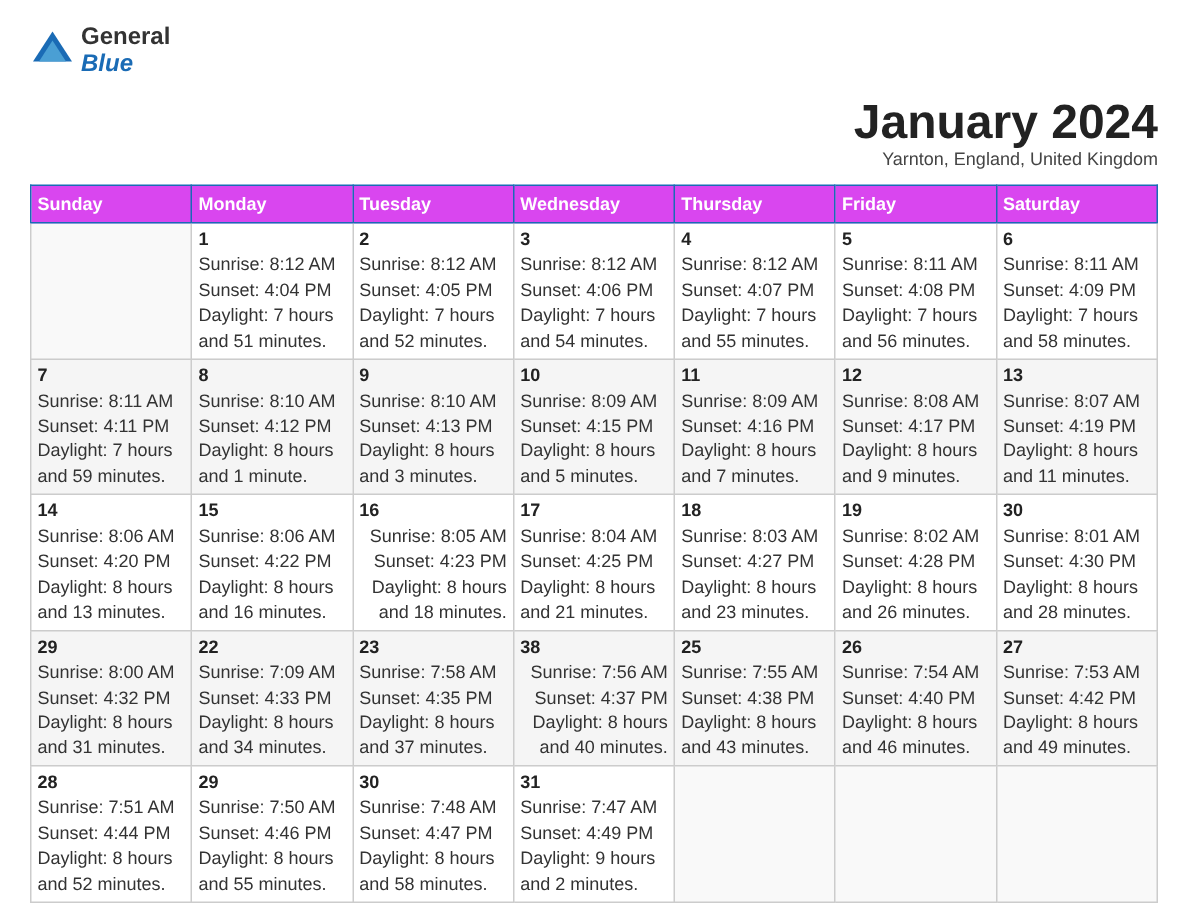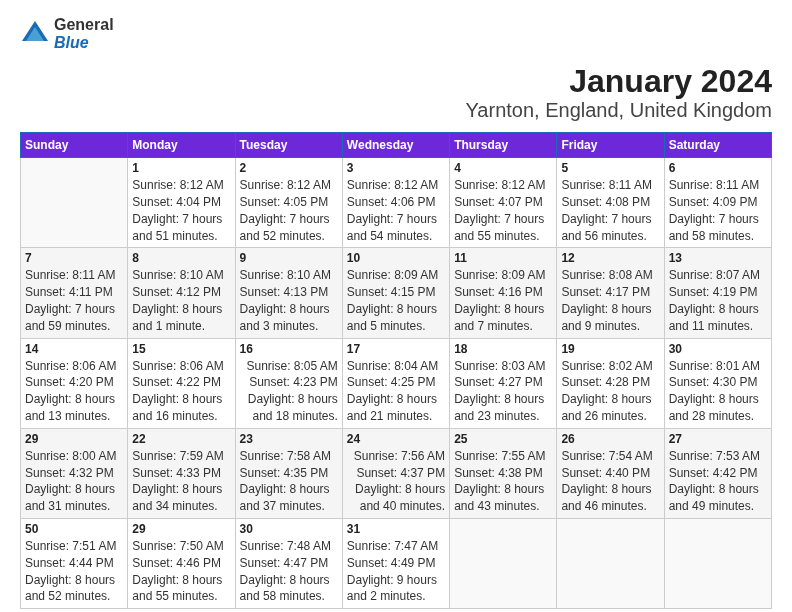--- a/index.html
+++ b/index.html
@@ -52,33 +52,33 @@
       text-align: right;
       margin-top: 48px;
     }
     .month-title {
       font-size: 32px;
       font-weight: bold;
       color: #222;
       line-height: 1.1;
     }
     .location {
-      font-size: 20px;
+      font-size: 12px;
       color: #444;
       text-align: right;
     }
     .calendar {
       flex: 1;
       border: 1px solid #ccc;
       border-collapse: collapse;
       width: 100%;
       table-layout: fixed;
     }
     .calendar th {
-      background: #6d28d9;
+      background: #d946ef;
       color: #fff;
       font-size: 12px;
       font-weight: bold;
       padding: 5px 4px;
       text-align: left;
       border: 1px solid #1a6bb5;
     }
     .calendar td {
       border: 1px solid #ccc;
       vertical-align: top;
@@ -290,34 +290,34 @@
         <tr class="row-shaded">
           <td>
             <div class="day-num">29</div>
             <div class="day-info" style="white-space: pre-line;">Sunrise: 8:00 AM
 Sunset: 4:32 PM
 Daylight: 8 hours
 and 31 minutes.</div>
           </td>
           <td>
             <div class="day-num">22</div>
-            <div class="day-info" style="white-space: pre-line;">Sunrise: 7:59 AM
+            <div class="day-info" style="white-space: pre-line;">Sunrise: 7:09 AM
 Sunset: 4:33 PM
 Daylight: 8 hours
 and 34 minutes.</div>
           </td>
           <td>
             <div class="day-num">23</div>
             <div class="day-info" style="white-space: pre-line;">Sunrise: 7:58 AM
 Sunset: 4:35 PM
 Daylight: 8 hours
 and 37 minutes.</div>
           </td>
           <td>
-            <div class="day-num">24</div>
+            <div class="day-num">38</div>
             <div class="day-info" style="white-space: pre-line; text-align: right;">Sunrise: 7:56 AM
 Sunset: 4:37 PM
 Daylight: 8 hours
 and 40 minutes.</div>
           </td>
           <td>
             <div class="day-num">25</div>
             <div class="day-info" style="white-space: pre-line;">Sunrise: 7:55 AM
 Sunset: 4:38 PM
 Daylight: 8 hours
@@ -333,21 +333,21 @@
           <td>
             <div class="day-num">27</div>
             <div class="day-info" style="white-space: pre-line;">Sunrise: 7:53 AM
 Sunset: 4:42 PM
 Daylight: 8 hours
 and 49 minutes.</div>
           </td>
         </tr>
         <tr>
           <td>
-            <div class="day-num">50</div>
+            <div class="day-num">28</div>
             <div class="day-info" style="white-space: pre-line;">Sunrise: 7:51 AM
 Sunset: 4:44 PM
 Daylight: 8 hours
 and 52 minutes.</div>
           </td>
           <td>
             <div class="day-num">29</div>
             <div class="day-info" style="white-space: pre-line;">Sunrise: 7:50 AM
 Sunset: 4:46 PM
 Daylight: 8 hours

